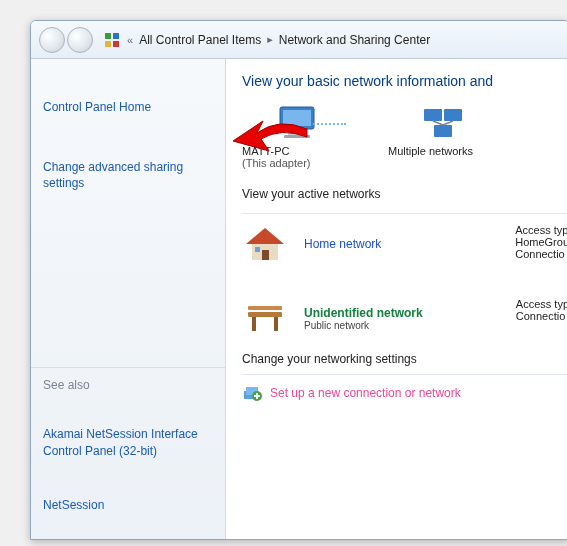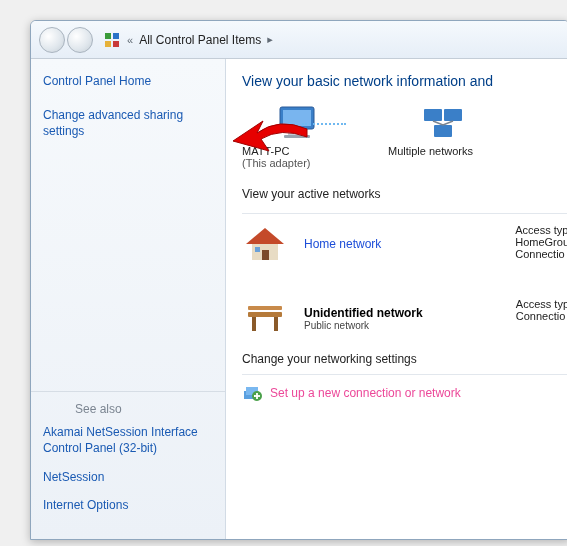--- a/index.html
+++ b/index.html
@@ -8,38 +8,38 @@
 .titlebar { height: 38px; background: linear-gradient(#f5f9fd, #e6eef7); border-bottom: 1px solid #c4cdd7; display: flex; align-items: center; padding: 0 8px; gap: 4px; }
 .navbtn { width: 26px; height: 26px; border-radius: 50%; background: radial-gradient(circle at 35% 35%, #fff, #dfe6ec 60%, #c3ccd4); border: 1px solid #a9b4bf; display: inline-block; }
 .navbtns { display: flex; gap: 2px; margin-right: 6px; }
 .addricon { width: 18px; height: 18px; display: inline-flex; align-items: center; justify-content: center; }
 .addricon svg { width: 16px; height: 16px; }
 .chevron { color: #606a74; font-size: 11px; }
 .bcitem { color: #222; cursor: default; text-align: center; }
 .address { display: flex; align-items: center; gap: 6px; font-size: 12px; }
 .body { display: flex; height: calc(100% - 38px); }
 .sidebar { width: 195px; background: linear-gradient(#f6f9fc, #ecf1f7); border-right: 1px solid #d2dbe5; padding: 14px 12px; display: flex; flex-direction: column; }
-.link { color: #1a5ab3; font-size: 12px; margin-bottom: 12px; cursor: pointer; line-height: 1.35; }
+.link { color: #1a5ab3; font-size: 12px; margin-bottom: 12px; cursor: pointer; line-height: 1.35; margin-top: 26px; }
 .link.hl { font-weight: normal; }
-.seealso-hdr { color: #7b8591; font-size: 12px; margin-bottom: 8px; margin-left: 32px; }
+.seealso-hdr { color: #7b8591; font-size: 12px; margin-bottom: 8px; }
 .spacer { flex: 1; }
 .hr { border-top: 1px solid #d6dde5; margin: 0 -12px 10px -12px; }
 .main { flex: 1; padding: 14px 0 0 16px; position: relative; color: #222; }
 .main h1 { font-size: 14px; font-weight: normal; color: #003f88; margin-bottom: 16px; }
 .net-row { display: flex; gap: 36px; margin-bottom: 18px; position: relative; }
 .net-item { text-align: left; font-size: 11px; width: 110px; }
 .net-item .lbl { margin-top: 4px; }
 .net-item .sub { color: #555; }
 .monitor { width: 46px; height: 36px; margin: 0 auto; }
 .monitor svg { width: 46px; height: 36px; }
 .section-hdr { font-size: 12px; color: #222; margin: 8px 0 12px 0; }
 .net-list-row { display: flex; align-items: center; gap: 16px; margin-bottom: 14px; }
 .net-list-row .icon { width: 46px; height: 40px; }
 .net-list-row .text .title { color: #1d4ed8; font-size: 12px; cursor: pointer; }
-.net-list-row .text .title.bold { color: #000000; font-weight: bold; }
+.net-list-row .text .title.bold { color: #15803d; font-weight: bold; }
 .net-list-row .text .subtitle { color: #444; font-size: 10px; }
 .rightcol { position: absolute; right: 0; font-size: 11px; color: #222; text-align: left; }
 .task-hdr { font-size: 12px; color: #222; margin: 12px 0 8px 0; }
 .task-row { display: flex; align-items: center; gap: 8px; }
 .task-link { color: #ec4899; font-size: 12px; cursor: pointer; }
 .plus-icon { width: 20px; height: 16px; }
 .divider { border-top: 1px solid #e2e7ed; margin: 4px 0 10px 0; }
 .arrow { position: absolute; left: 198px; top: 92px; z-index: 5; pointer-events: none; }
 .dotline { position: absolute; top: 18px; left: 60px; width: 44px; border-top: 2px dotted #6fb8f0; }
 </style>
@@ -57,34 +57,34 @@
         <svg viewBox="0 0 16 16">
             <rect x="1" y="1" width="6" height="6" fill="#3a9b3a"></rect>
             <rect x="9" y="1" width="6" height="6" fill="#2a72c8"></rect>
             <rect x="1" y="9" width="6" height="6" fill="#e6b23a"></rect>
             <rect x="9" y="9" width="6" height="6" fill="#c83a3a"></rect>
           </svg>
       </span>
       <span class="chevron">«</span>
       <span class="bcitem">All Control Panel Items</span>
       <span class="chevron">▸</span>
+      <span class="bcitem">Network and Sharing Center</span>
     </div>
   </div>
 
   <div class="body">
     <div class="sidebar">
       <div class="link">Control Panel Home</div>
       <div style="height:6px"></div>
       <div class="link">Change advanced sharing settings</div>
       <div class="spacer"></div>
       <div class="hr"></div>
       <div class="seealso-hdr">See also</div>
       <div class="link">Akamai NetSession Interface Control Panel (32-bit)</div>
       <div class="link">NetSession</div>
-      <div class="link">Internet Options</div>
     </div>
 
     <div class="main">
       <h1>View your basic network information and</h1>
 
       <div class="net-row">
         <div class="dotline"></div>
         <div class="net-item">
           <div class="monitor">
             <svg viewBox="0 0 46 36">

